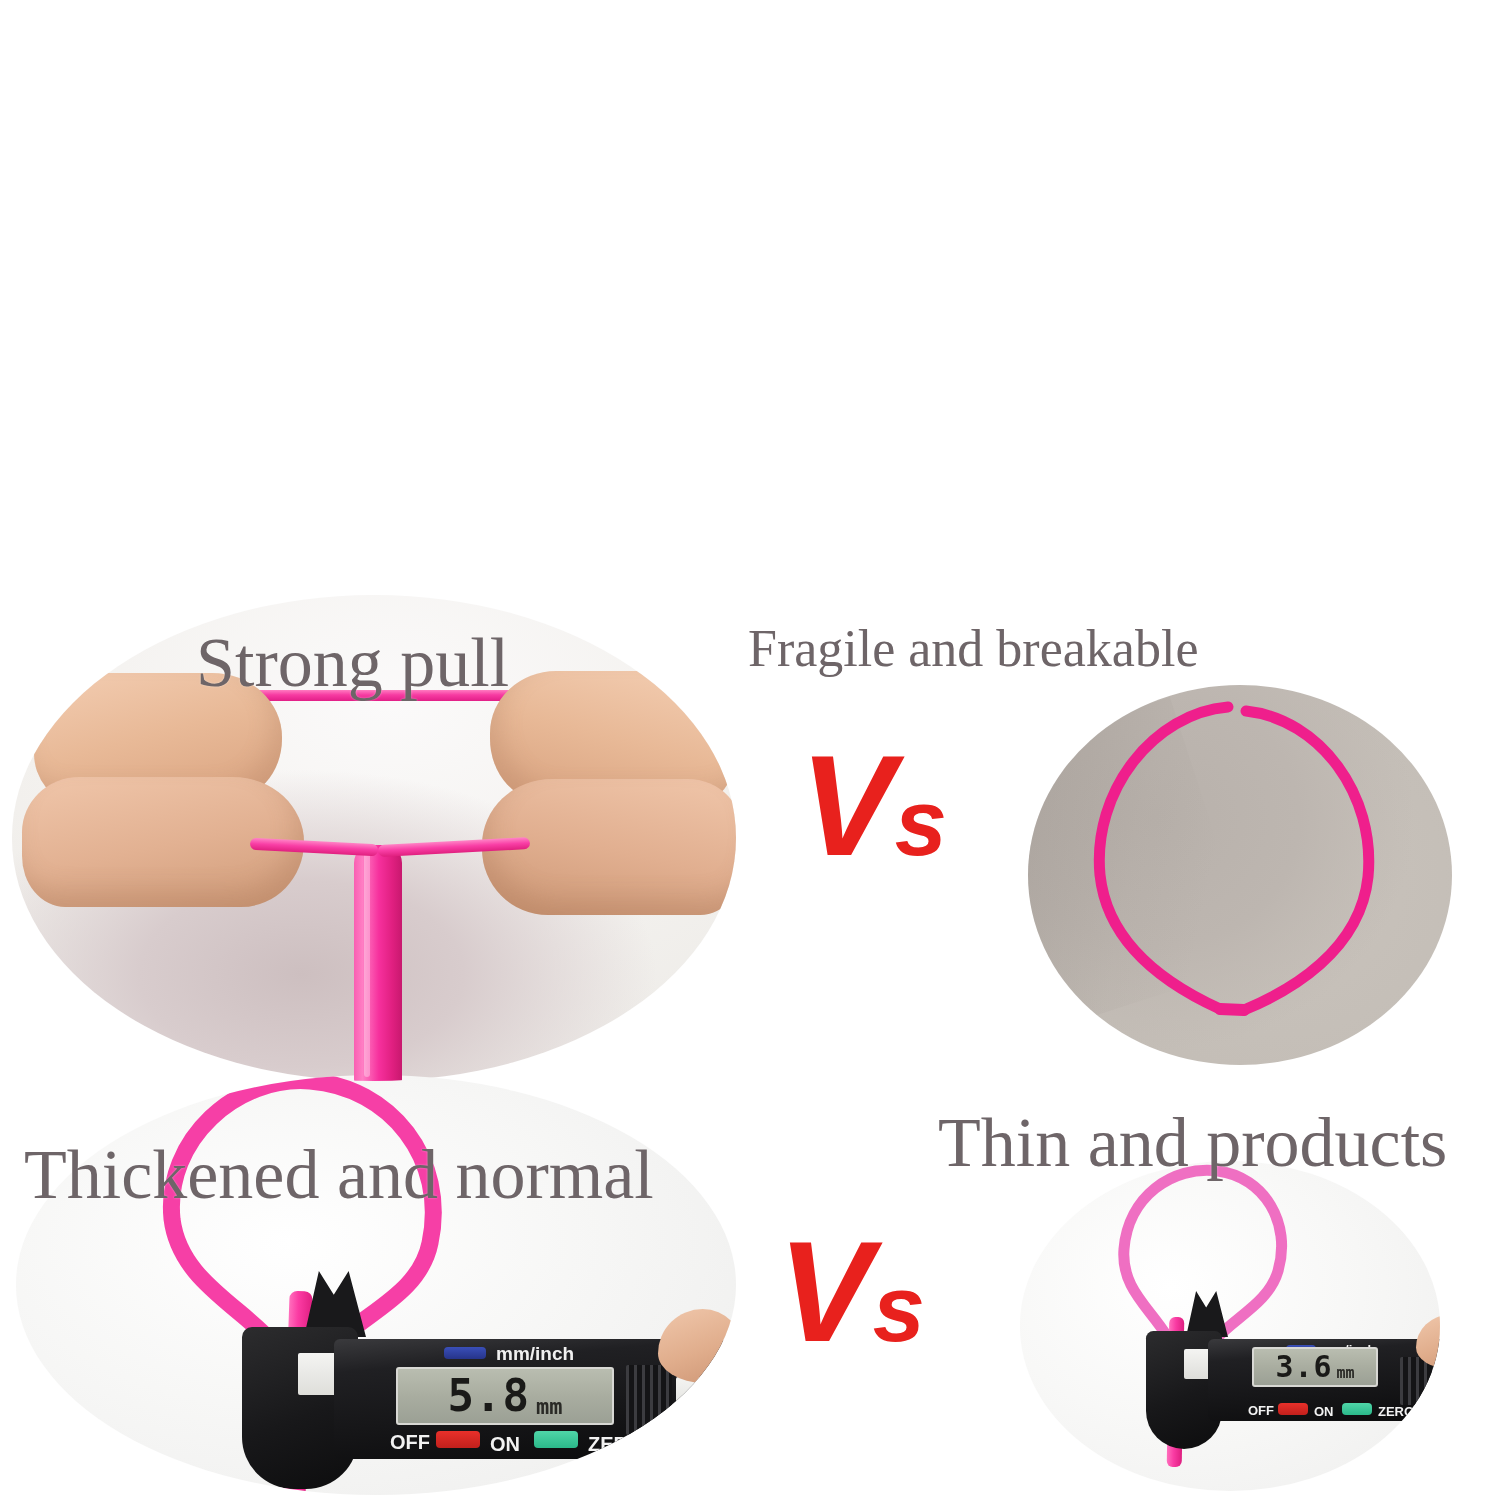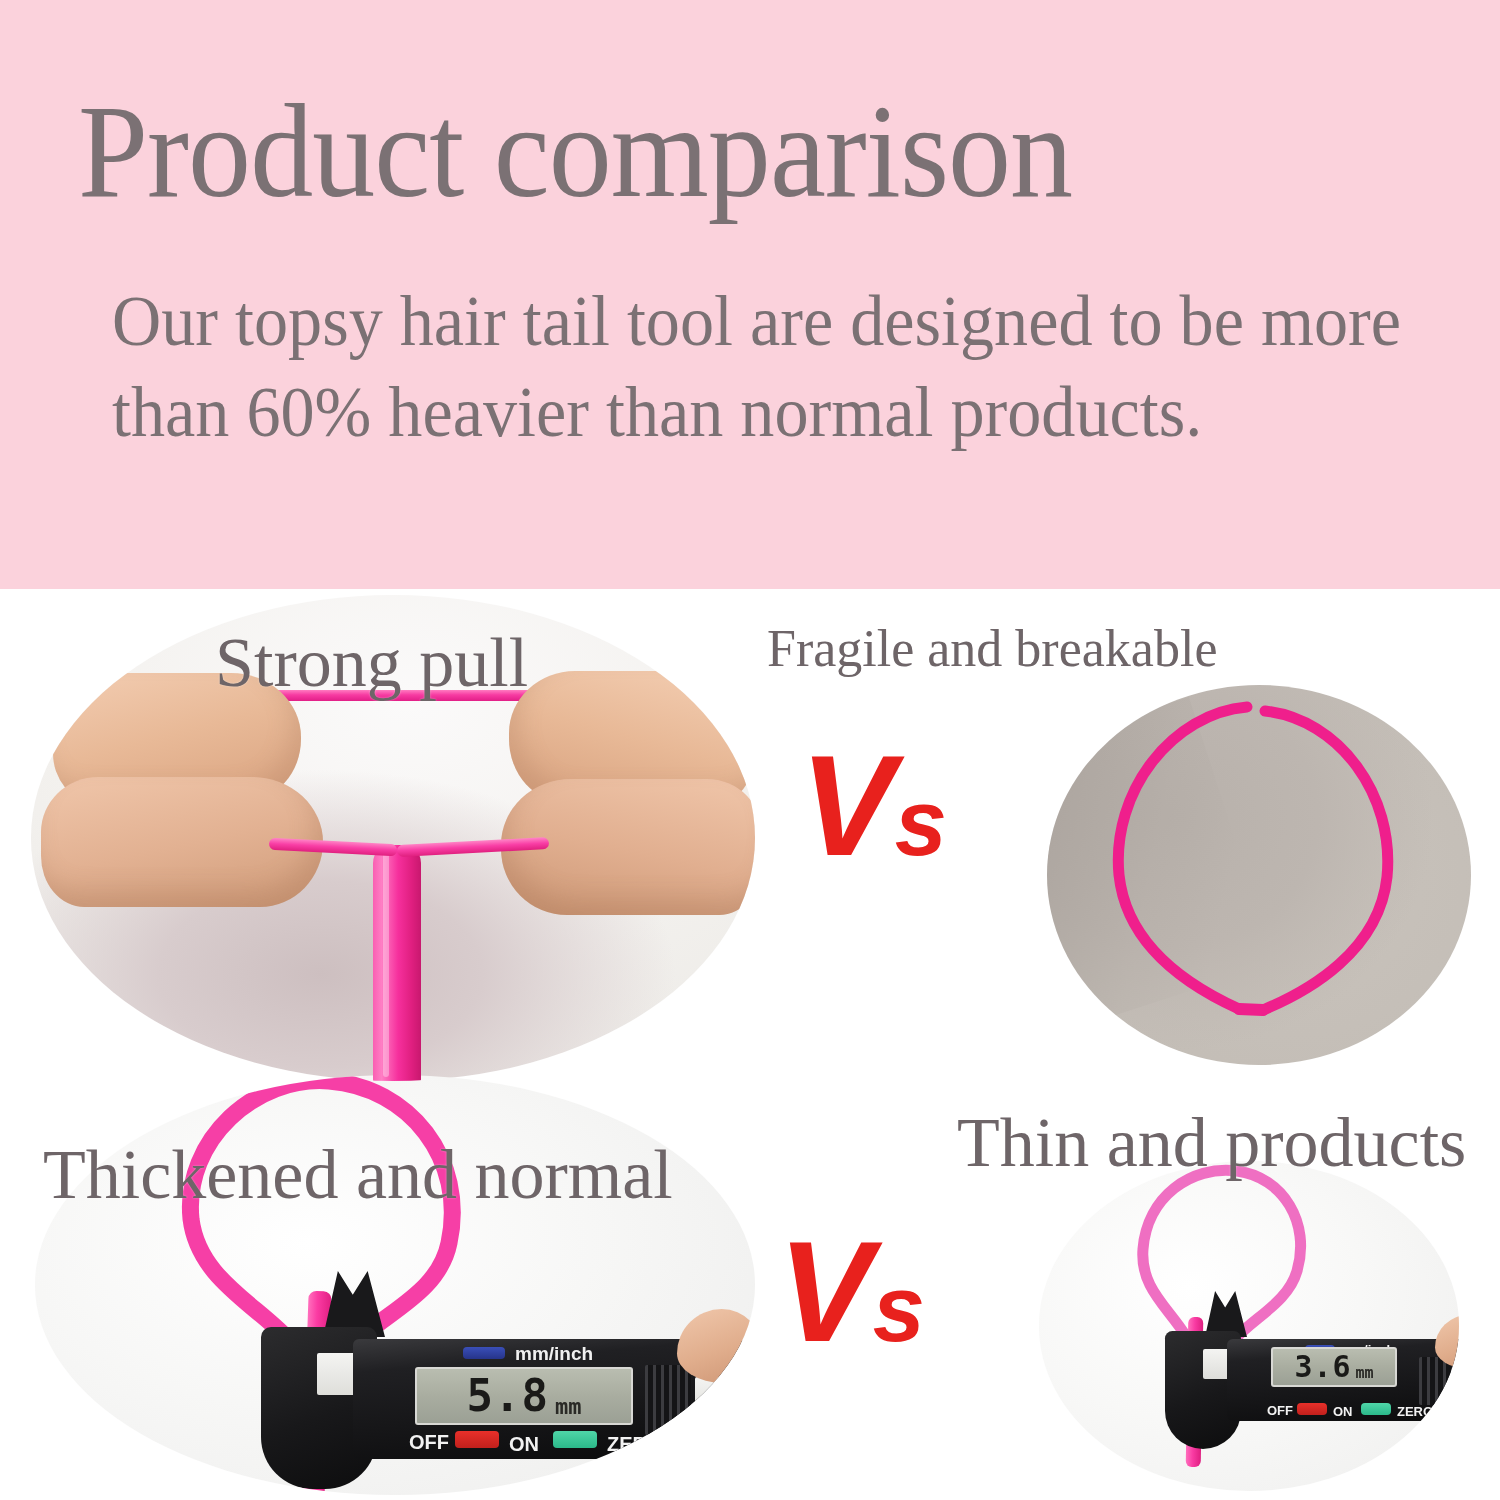--- a/index.html
+++ b/index.html
@@ -58,21 +58,20 @@
     transform-origin: left top;
   }
 
   
   #body-area {
     position: absolute;
     left: 0; top: 589px;
     width: 1500px;
     height: 911px;
     background: #ffffff;
-    padding-left: 19px;
   }
 
   .panel { position: absolute; }
 
   
   .photo-oval {
     position: absolute;
     border-radius: 50%;
     overflow: hidden;
   }
@@ -329,24 +328,20 @@
     border-radius: 6px;
     transform: rotate(1deg);
     z-index: 9;
   }
 </style>
 </head>
 <body>
 
 <div id="page">
 
-  <div id="header">
-    <div id="title">Product comparison</div>
-    <div id="subtitle">Our topsy hair tail tool  are designed to be more than 60% heavier than normal products.</div>
-  </div>
 
   <div id="body-area">
 
     <div class="panel">
 
       <div id="tl-oval" class="photo-oval">
         <div id="tl-strand-top"></div>
         <div id="tl-strand-l"></div>
         <div id="tl-strand-r"></div>
         <div id="tl-tail"></div>

